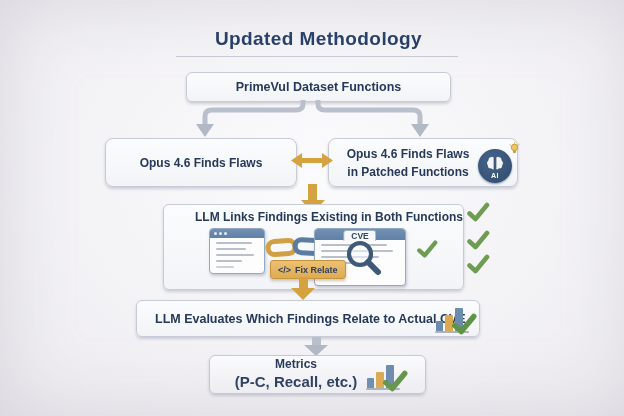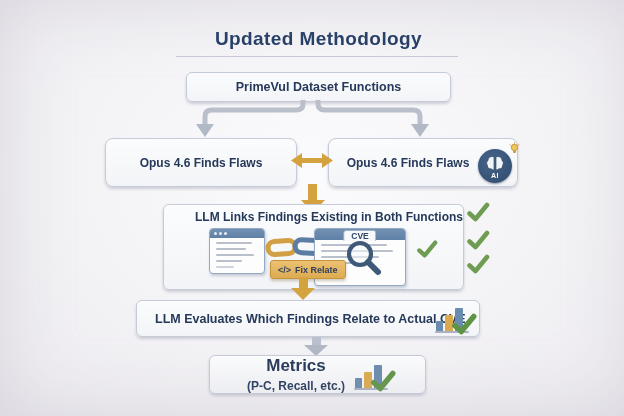--- a/index.html
+++ b/index.html
@@ -84,20 +84,21 @@
 
   <div class="node node-vulnerable">
     <span>
       <span>Opus 4.6 Finds Flaws</span><br>
     </span>
   </div>
 
   <div class="node node-patched">
     <span style="padding-right:30px;">
       <span>Opus 4.6 Finds Flaws</span><br>
+      <span>in Patched Functions</span>
     </span>
     <div class="ai-badge">
       <svg width="22" height="18" viewBox="0 0 24 20" style="margin-top:-4px;">
         <g fill="#f2f5f8" stroke="#2e4763" stroke-width="0.9">
           <path d="M11 2 C7 1 4 3 4.3 6 C2.2 7.2 2.2 10 3.6 11.5 C3.1 14 5.2 16 8 15.4 C9 17.2 11 17.2 11 15.4 Z"></path>
           <path d="M13 2 C17 1 20 3 19.7 6 C21.8 7.2 21.8 10 20.4 11.5 C20.9 14 18.8 16 16 15.4 C15 17.2 13 17.2 13 15.4 Z"></path>
         </g>
       </svg>
       <span class="ai-label">AI</span>
       <span class="bulb">
@@ -200,22 +201,22 @@
     </div>
   </div>
 
   <div class="arrow-down" style="left:304px;top:337px;width:24px;">
     <div class="stem" style="width:9px;height:8px;background:#b9c0cc;"></div>
     <div class="head" style="border-left:12px solid transparent;border-right:12px solid transparent;border-top:11px solid #b2b9c6;"></div>
   </div>
 
   <div class="node node-metrics">
     <span style="line-height:1.35;">
-      <span style="font-size:17px;">Metrics</span><br>
-      <span style="font-size:12px;">(P-C, Recall, etc.)</span>
+      <span style="font-size:12px;">Metrics</span><br>
+      <span style="font-size:15px;">(P-C, Recall, etc.)</span>
     </span>
     <div class="bars-icon" style="margin-top:2px;">
       <div class="bar bar1"></div>
         <div class="bar bar2"></div>
         <div class="bar bar3"></div>
         <div class="base"></div>
       <svg width="26" height="26" viewBox="0 0 24 24">
         <path d="M3.5 13.5 L9.5 19 L21 5" fill="none" stroke="#5f9447" stroke-width="5" stroke-linecap="round" stroke-linejoin="round"></path>
       </svg>
     </div>

